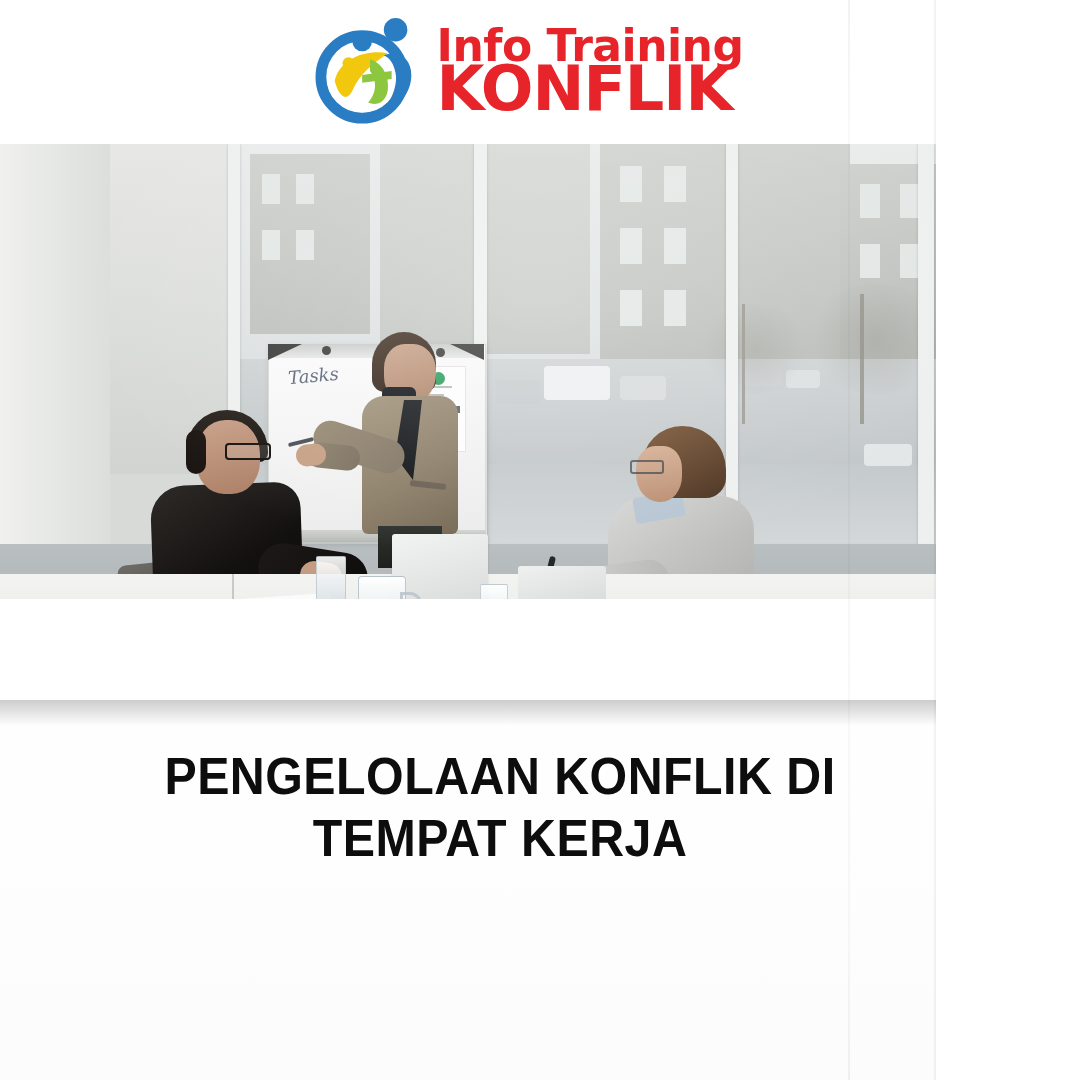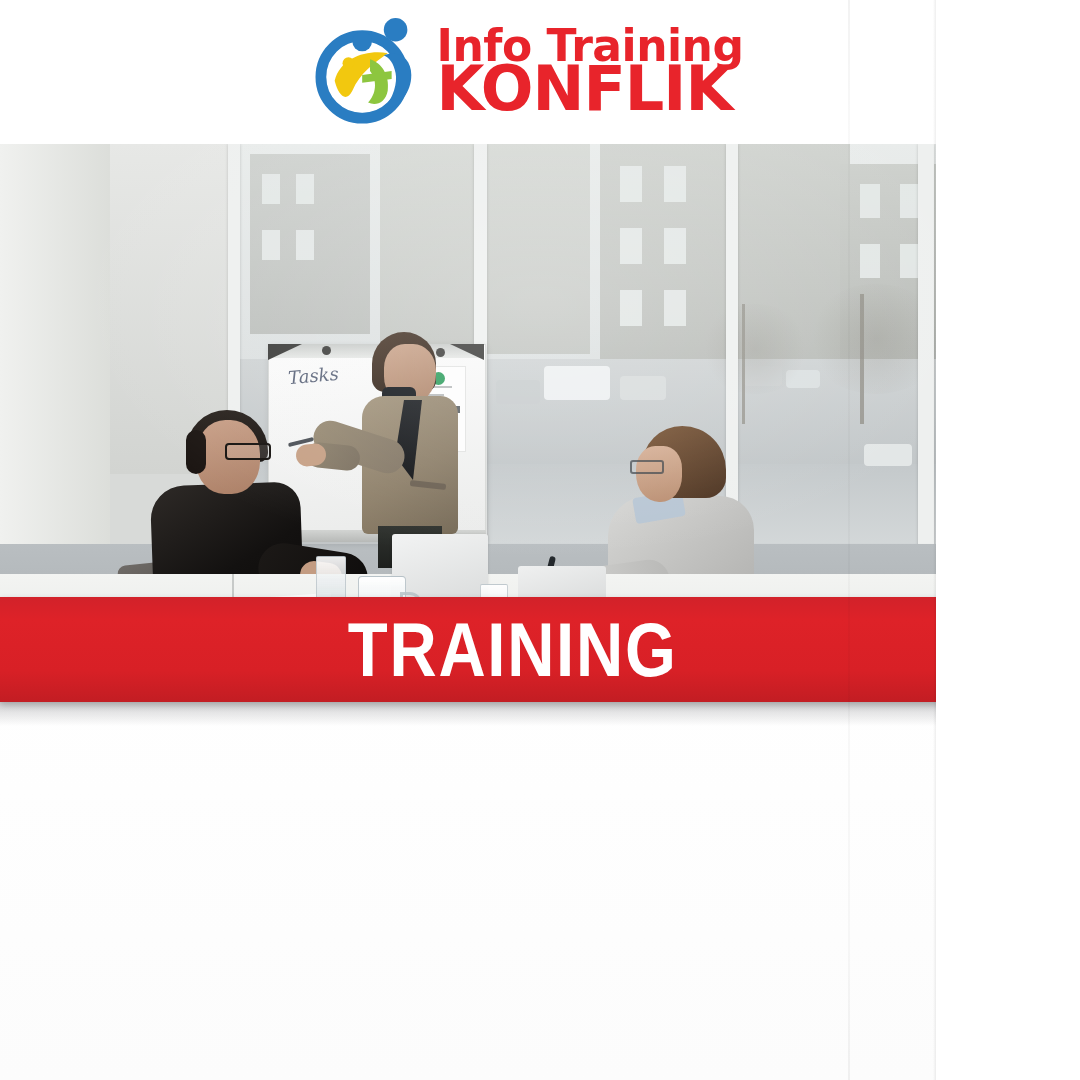--- a/index.html
+++ b/index.html
@@ -362,22 +362,23 @@
     <div class="ph pitcher"></div>
     <div class="ph pitcher-h"></div>
 
     <div class="ph" style="left:0;top:0;width:965px;height:455px;
          background:radial-gradient(ellipse at 56% 34%,rgba(255,255,255,.24),rgba(255,255,255,0) 62%);"></div>
   </div>
 
   <div class="photo-sidebar"></div>
 
   <div class="banner-shadow"></div>
-  <div class="banner">
-    <span class="banner-title">TRAINING</span>
+
+  <div class="title-wrap">
+    <div class="title">PENGELOLAAN KONFLIK DI</div>
+    <div class="title">TEMPAT KERJA</div>
   </div>
-
 
 
   <div class="page-edge-right"></div>
   <div class="page-edge-right2"></div>
 
 </div>
 
 </body></html>

